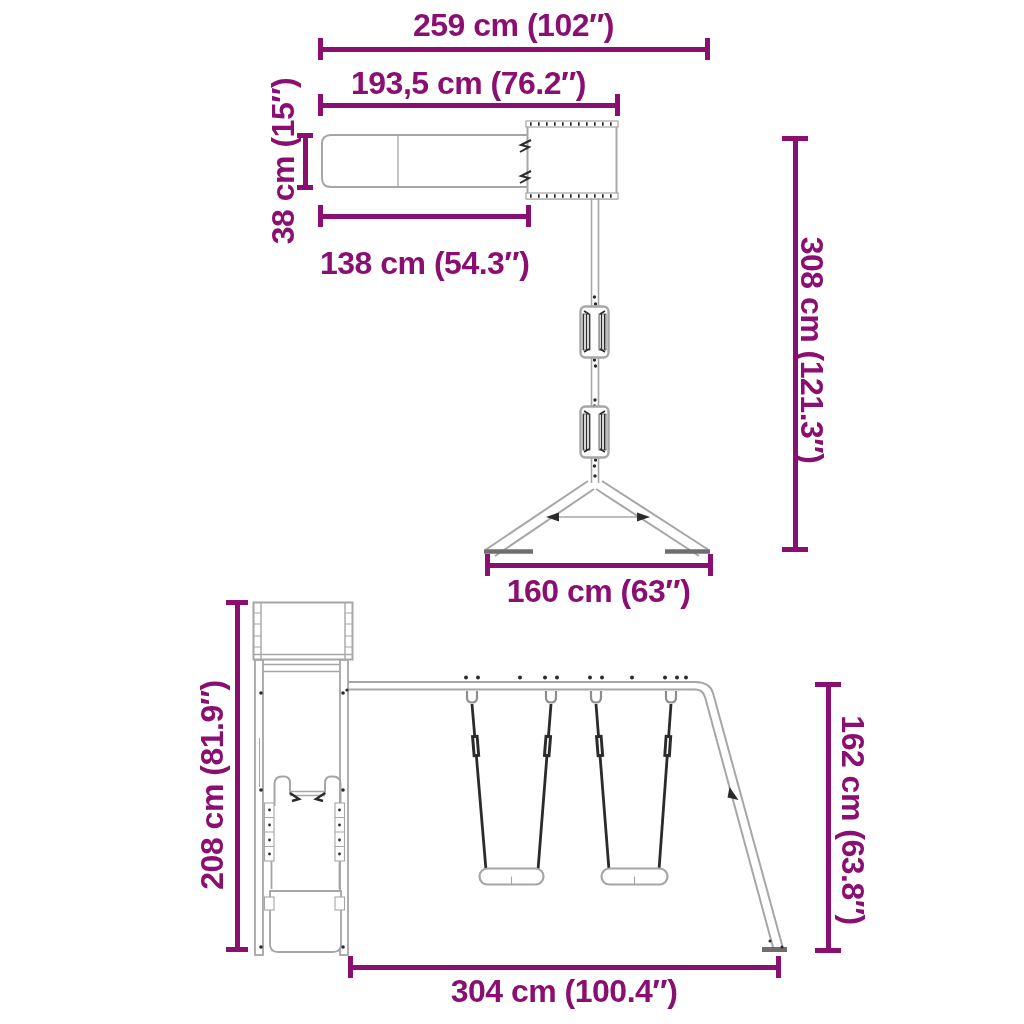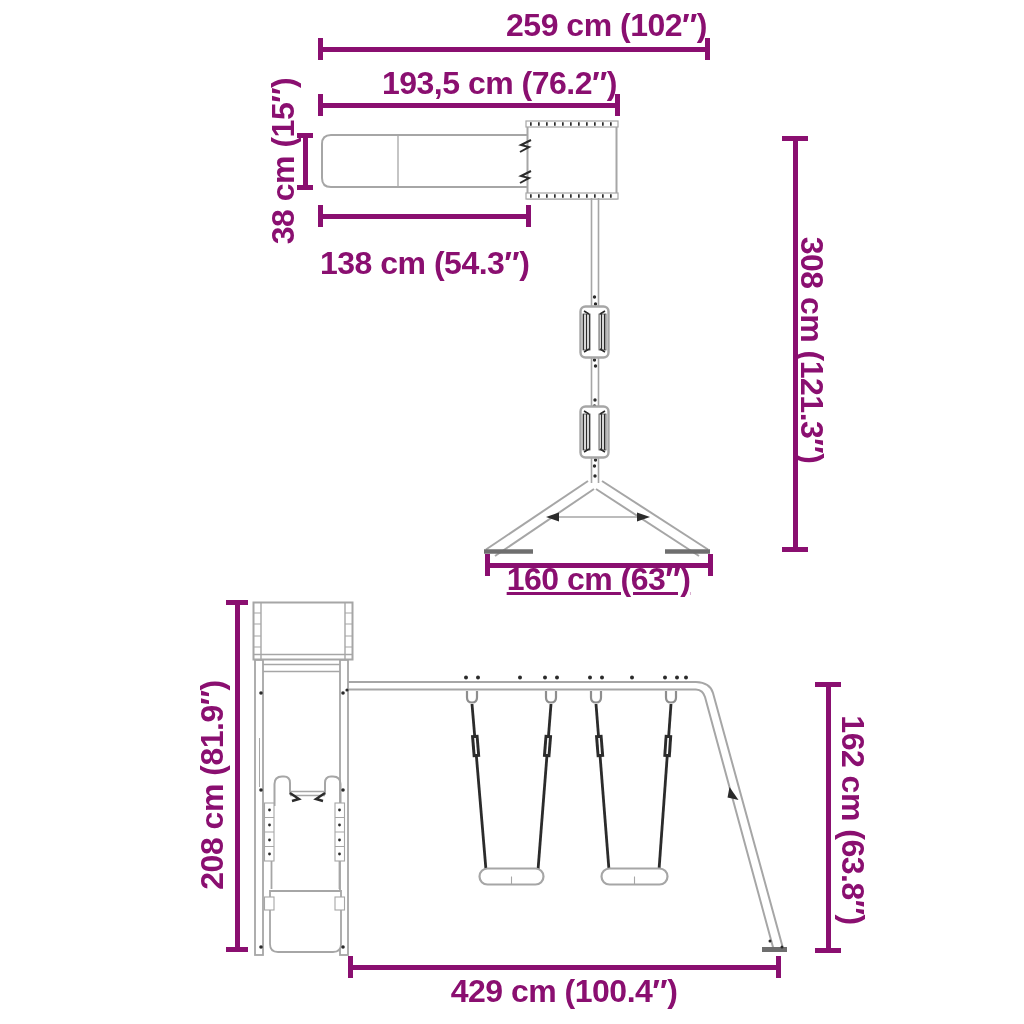--- a/index.html
+++ b/index.html
@@ -201,49 +201,49 @@
       <line x1="511.5" y1="876.5" x2="511.5" y2="884" stroke-width="1.1"></line>
       <rect x="601.5" y="868.5" width="66" height="16" rx="8" fill="#fff" stroke-width="2.2"></rect>
       <line x1="634.5" y1="876.5" x2="634.5" y2="884" stroke-width="1.1"></line>
     </g>
   </svg>
 
   <div>
     <div class="dl" style="left:320px;top:46.5px;width:387px;height:5px;"></div>
     <div class="dl" style="left:317.5px;top:38px;width:5px;height:22px;"></div>
     <div class="dl" style="left:704.5px;top:38px;width:5px;height:22px;"></div>
-    <div class="dlabel" style="left:320px;top:8px;width:387px;text-align:right;">259 cm (102″)</div>
+    <div class="dlabel" style="left:320px;top:8px;width:387px;">259 cm (102″)</div>
   </div>
 
   <div>
     <div class="dl" style="left:320px;top:102.5px;width:297px;height:5px;"></div>
     <div class="dl" style="left:317.5px;top:94px;width:5px;height:22px;"></div>
     <div class="dl" style="left:614.5px;top:94px;width:5px;height:22px;"></div>
-    <div class="dlabel" style="left:320px;top:66px;width:297px;text-align:right;">193,5 cm (76.2″)</div>
+    <div class="dlabel" style="left:320px;top:66px;width:297px;">193,5 cm (76.2″)</div>
   </div>
 
   <div>
     <div class="dl" style="left:302.5px;top:135px;width:5px;height:52px;"></div>
     <div class="dl" style="left:297px;top:132.5px;width:16px;height:5px;"></div>
     <div class="dl" style="left:297px;top:184.5px;width:16px;height:5px;"></div>
     <div class="dlabel rotm90" style="left:173px;top:144px;width:220px;">38 cm (15″)</div>
   </div>
 
   <div>
     <div class="dl" style="left:320px;top:213.5px;width:208px;height:5px;"></div>
     <div class="dl" style="left:317.5px;top:205px;width:5px;height:22px;"></div>
     <div class="dl" style="left:525.5px;top:205px;width:5px;height:22px;"></div>
     <div class="dlabel" style="left:320px;top:246px;width:208px;">138 cm (54.3″)</div>
   </div>
 
   <div>
     <div class="dl" style="left:487px;top:562.5px;width:223px;height:5px;"></div>
     <div class="dl" style="left:484.5px;top:554px;width:5px;height:22px;"></div>
     <div class="dl" style="left:707.5px;top:554px;width:5px;height:22px;"></div>
-    <div class="dlabel" style="left:487px;top:562px;width:223px;text-decoration:underline;">160 cm (63″)</div>
+    <div class="dlabel" style="left:487px;top:574px;width:223px;">160 cm (63″)</div>
   </div>
 
   <div>
     <div class="dl" style="left:792.5px;top:138px;width:5px;height:411px;"></div>
     <div class="dl" style="left:782px;top:135.5px;width:26px;height:5px;"></div>
     <div class="dl" style="left:782px;top:546.5px;width:26px;height:5px;"></div>
     <div class="dlabel rot90" style="left:662px;top:333px;width:300px;">308 cm (121.3″)</div>
   </div>
 
   <div>
@@ -257,16 +257,16 @@
     <div class="dl" style="left:825.5px;top:684px;width:5px;height:266px;"></div>
     <div class="dl" style="left:815px;top:681.5px;width:26px;height:5px;"></div>
     <div class="dl" style="left:815px;top:947.5px;width:26px;height:5px;"></div>
     <div class="dlabel rot90" style="left:703px;top:803px;width:300px;">162 cm (63.8″)</div>
   </div>
 
   <div>
     <div class="dl" style="left:350px;top:964.5px;width:428px;height:5px;"></div>
     <div class="dl" style="left:347.5px;top:956px;width:5px;height:22px;"></div>
     <div class="dl" style="left:775.5px;top:956px;width:5px;height:22px;"></div>
-    <div class="dlabel" style="left:350px;top:974px;width:428px;">429 cm (100.4″)</div>
+    <div class="dlabel" style="left:350px;top:974px;width:428px;">304 cm (100.4″)</div>
   </div>
 
 </div>
 
 </body></html>

